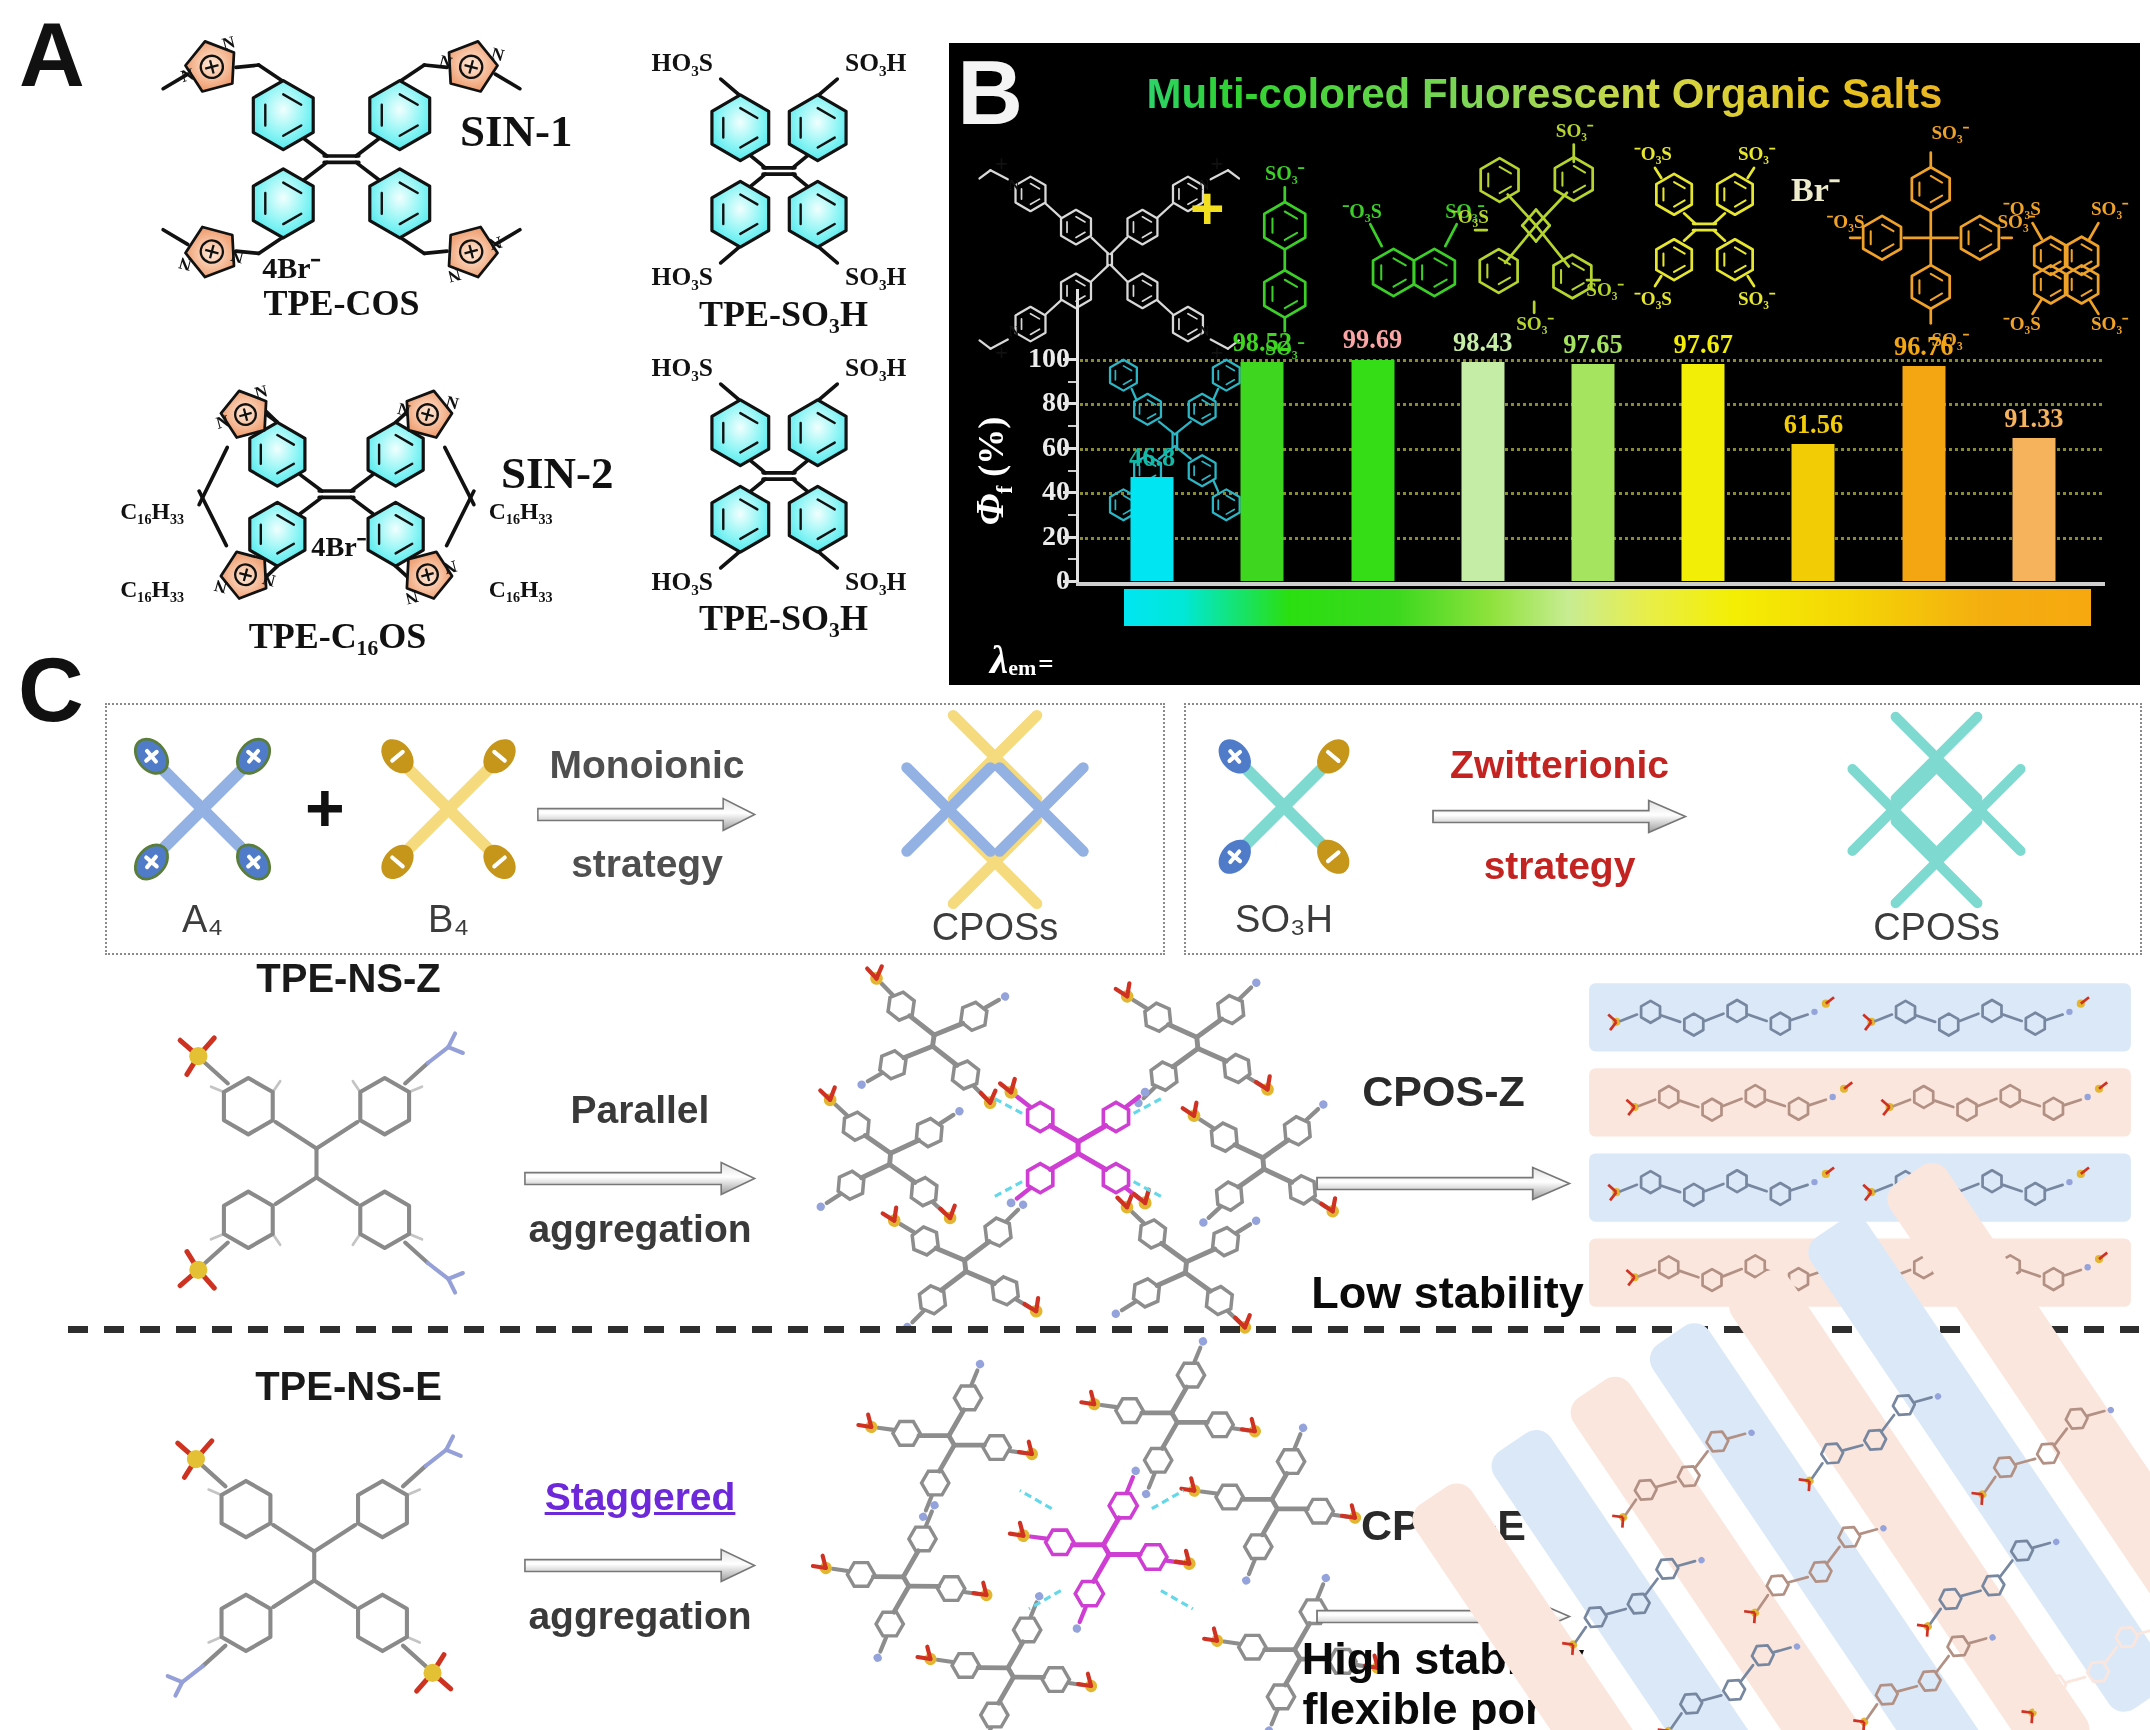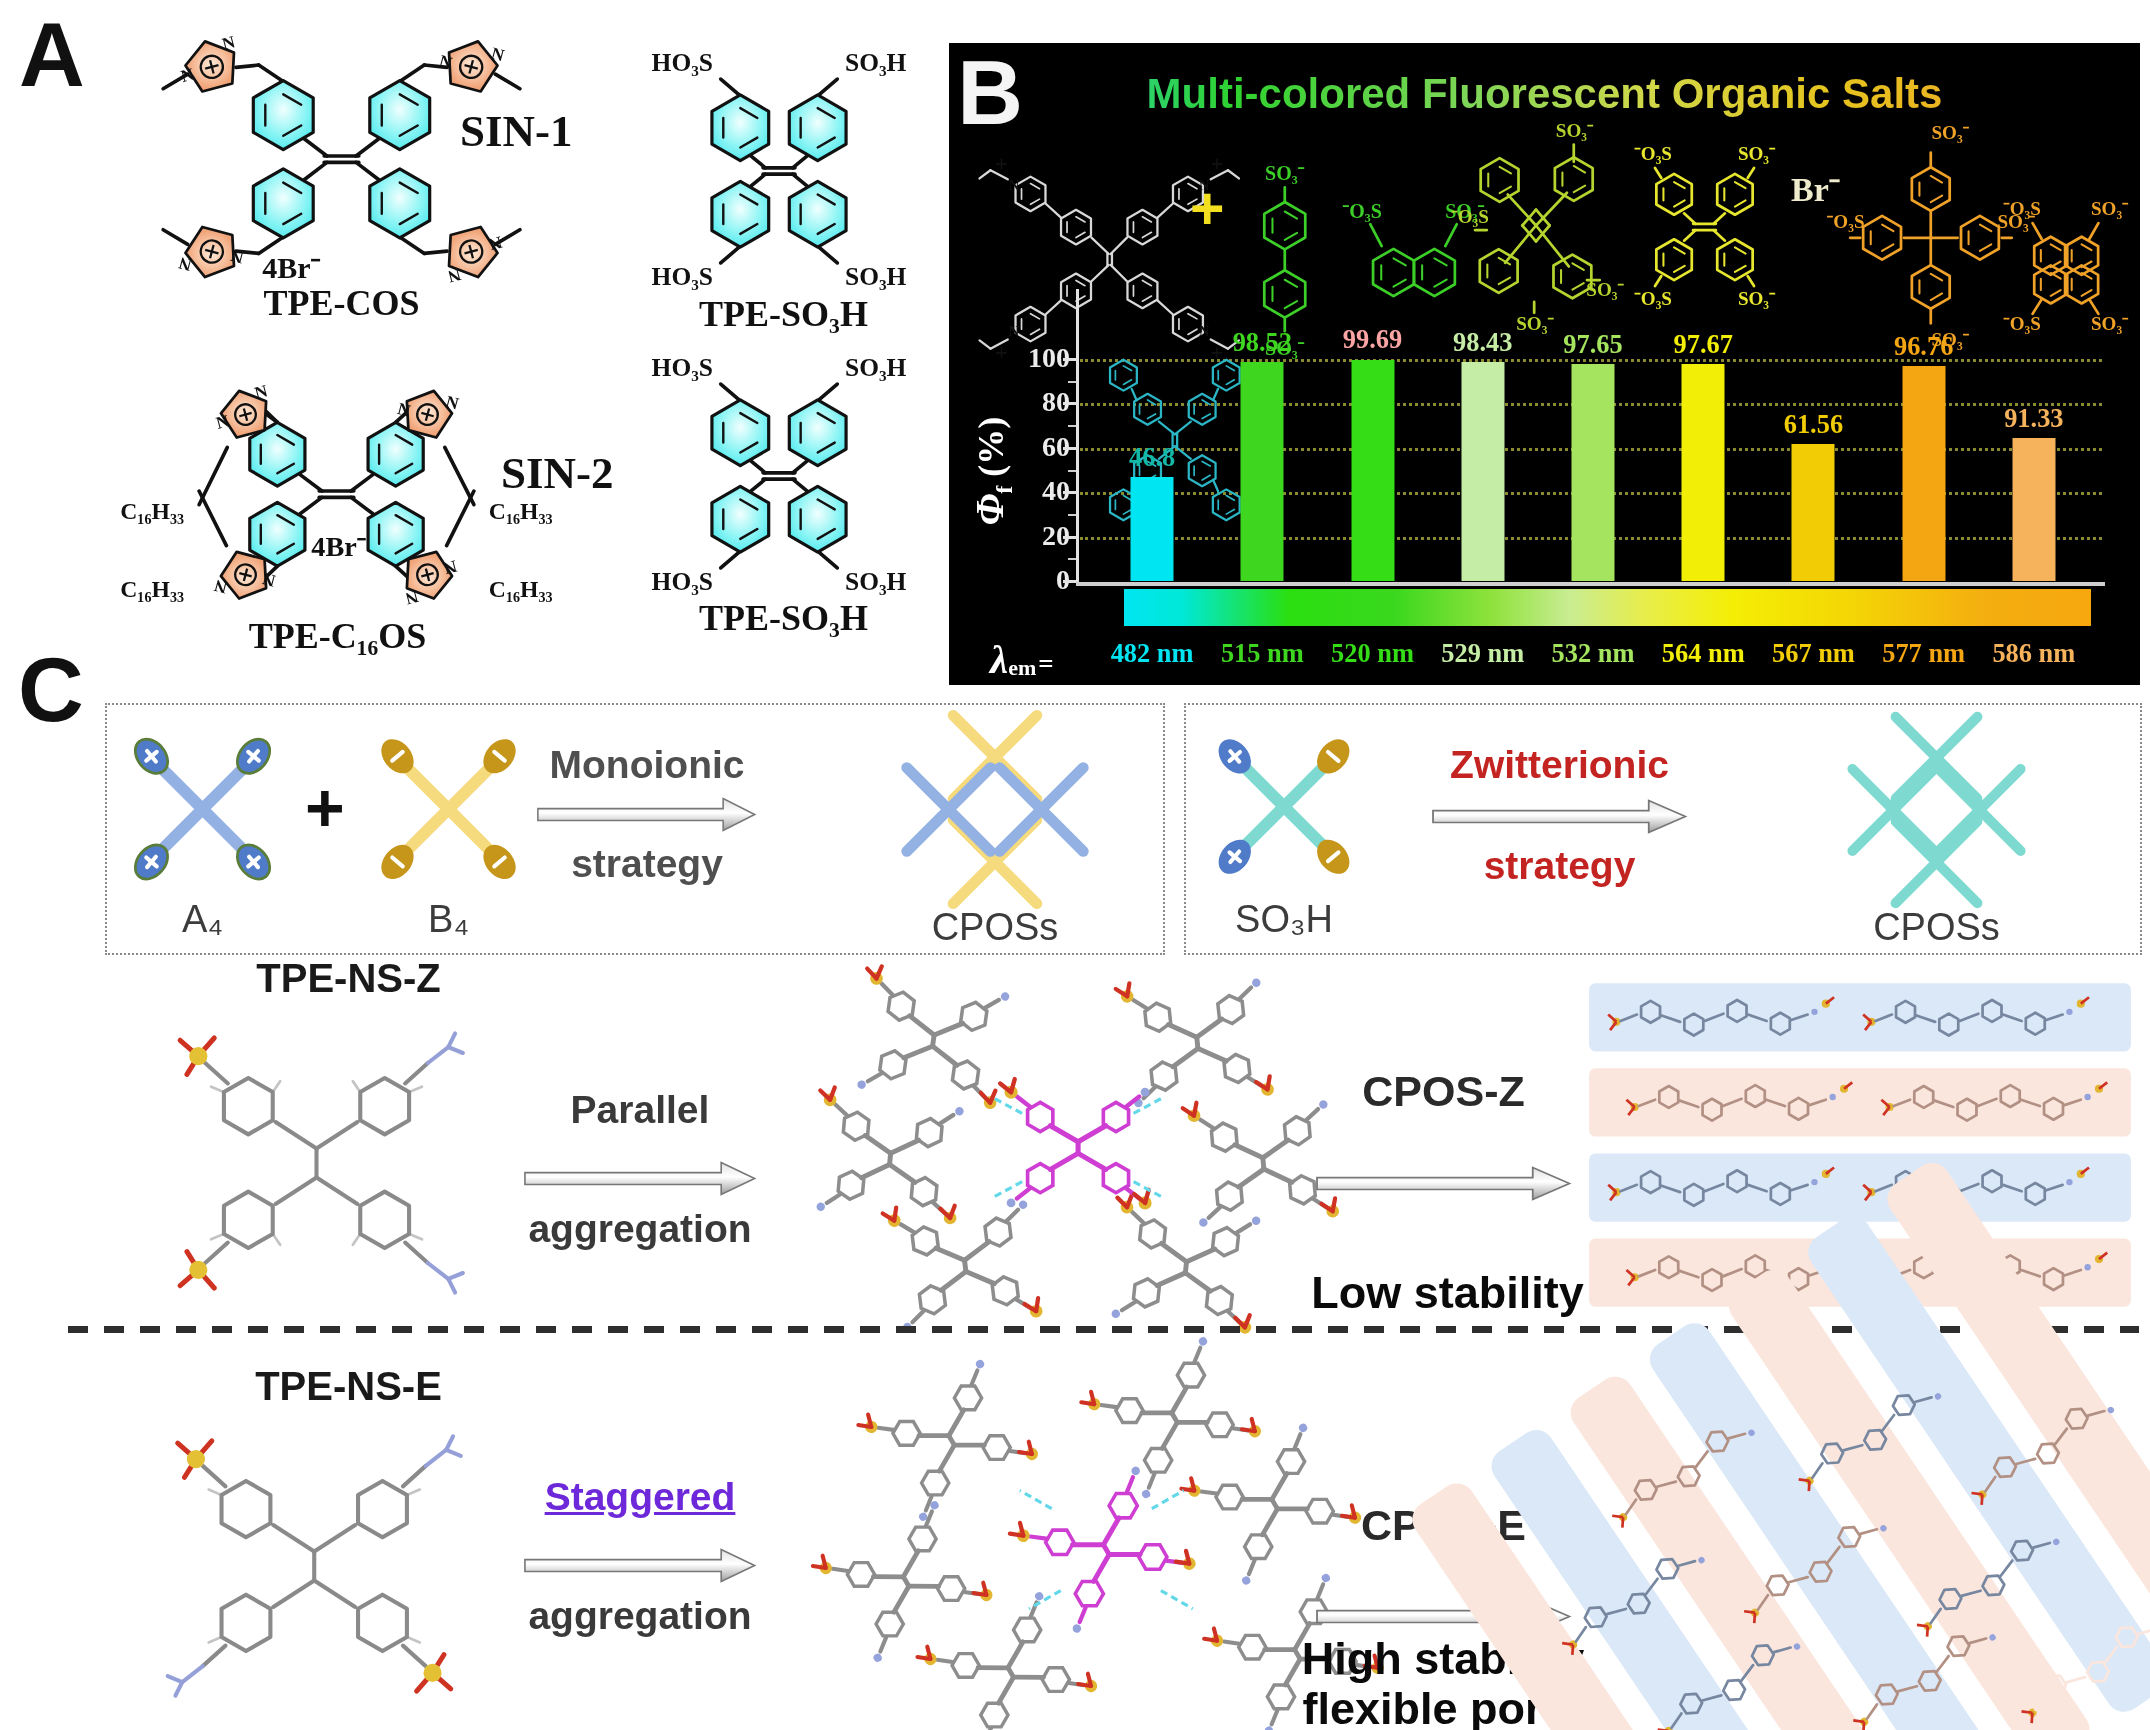--- a/index.html
+++ b/index.html
@@ -671,31 +671,20 @@
       <div class="cell">
         <div class="bar" style="height: 143px; background: rgb(246, 179, 92);"></div>
         <div class="val" style="color: rgb(246, 179, 92); bottom: 150px;">91.33</div>
       </div>
     </div>
   <div class="abs xaxis-line"></div>
   <div class="abs grad-strip"></div>
   <div class="abs lambda-prefix">
     <span class="lam">λ</span><sub>em</sub>&nbsp;<span class="eq">=</span>
   </div>
-  <div class="abs wl-row">
-      <div class="wl" style="color: rgb(0, 229, 242);">482 nm</div>
-      <div class="wl" style="color: rgb(63, 214, 31);">515 nm</div>
-      <div class="wl" style="color: rgb(53, 221, 23);">520 nm</div>
-      <div class="wl" style="color: rgb(198, 237, 166);">529 nm</div>
-      <div class="wl" style="color: rgb(165, 228, 95);">532 nm</div>
-      <div class="wl" style="color: rgb(242, 238, 6);">564 nm</div>
-      <div class="wl" style="color: rgb(242, 205, 5);">567 nm</div>
-      <div class="wl" style="color: rgb(244, 165, 18);">577 nm</div>
-      <div class="wl" style="color: rgb(246, 179, 92);">586 nm</div>
-    </div>
 </div>
 
 <div class="abs panel-letter" style="left:18px;top:644px;">C</div>
 
 <div class="abs" id="panel-c">
 
   <div class="abs dash-box" style="left:105px;top:18px;width:1056px;height:248px;">
     <svg class="abs" style="left:18px;top:23px;" width="155" height="164" viewBox="0 0 340 360">
       <g class="xg">
           <line x1="52" y1="60" x2="288" y2="296" stroke="#93b1e3" stroke-width="26" stroke-linecap="round"></line>

